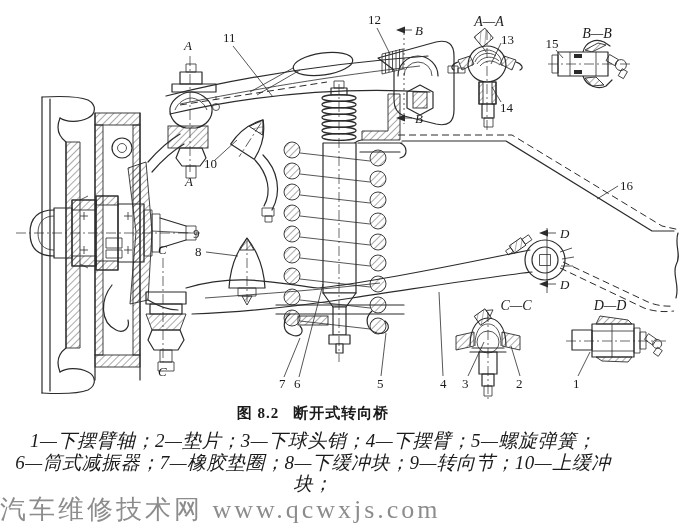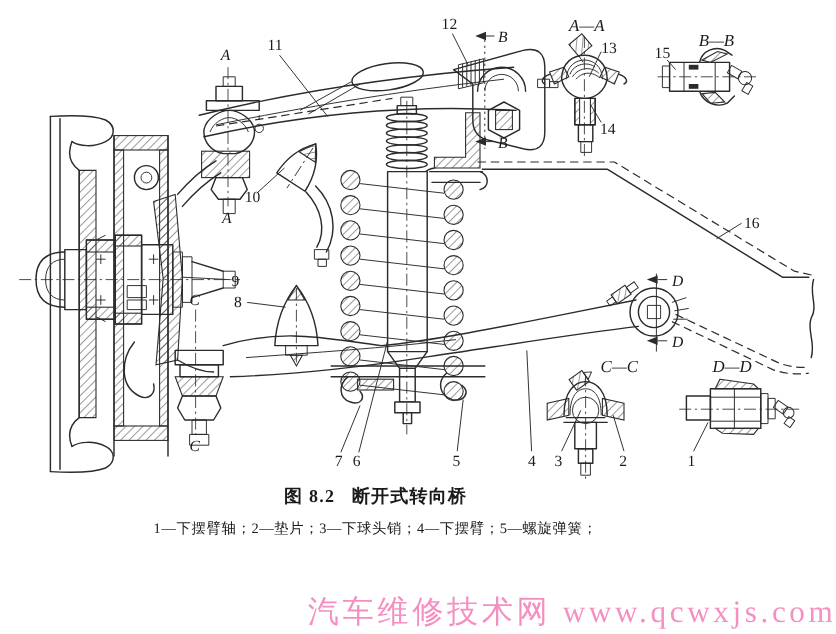--- a/index.html
+++ b/index.html
@@ -6,23 +6,23 @@
   .page{position:relative;width:697px;height:528px;background:#fff;overflow:hidden;
         font-family:"Liberation Serif","DejaVu Serif",serif;color:#1a1a1a;}
   .drawing{position:absolute;left:0;top:0;}
   svg text{font-family:"Liberation Serif","DejaVu Serif",serif;fill:#1a1a1a;}
   .num{font-size:13px;}
   .sec{font-size:13px;font-style:italic;}
   .vt{font-size:14px;font-style:italic;}
   .caption{position:absolute;left:0;top:404px;width:626px;text-align:center;}
   .cap-title{font-size:15px;font-weight:bold;letter-spacing:1px;}
   .cap-title .sp{display:inline-block;width:14px;}
-  .legend{margin-top:7px;font-size:12px;line-height:21.5px;letter-spacing:0.5px;}
-  .watermark{position:absolute;left:0;top:492px;width:697px;text-align:right;
-             font-size:26px;letter-spacing:3px;color:#ec4899;opacity:0.6;white-space:nowrap;}
+  .legend{margin-top:7px;font-size:19px;line-height:21.5px;letter-spacing:0.5px;font-style:italic;}
+  .watermark{position:absolute;left:0;top:492px;width:697px;text-align:left;
+             font-size:26px;letter-spacing:3px;color:#404040;opacity:0.6;white-space:nowrap;}
   
   .ln{fill:none;stroke:#2b2b2b;stroke-width:1.2;stroke-linejoin:round;stroke-linecap:round;}
   .tn{fill:none;stroke:#2b2b2b;stroke-width:0.8;stroke-linejoin:round;}
   .cl{fill:none;stroke:#2b2b2b;stroke-width:0.7;stroke-dasharray:10 3 2 3;}
   .hid{fill:none;stroke:#2b2b2b;stroke-width:1;stroke-dasharray:7 4;}
   .dot{fill:none;stroke:#2b2b2b;stroke-width:0.8;stroke-dasharray:2 3;}
   .ht{fill:url(#hatch);stroke:#2b2b2b;stroke-width:0.9;}
   .wf{fill:#fff;stroke:#2b2b2b;stroke-width:1.2;stroke-linejoin:round;}
   .bk{fill:#2b2b2b;stroke:none;}
 </style>
@@ -367,18 +367,19 @@
     <path class="tn" d="M520,376 L511,346"></path>
     <text class="num" x="573" y="388">1</text>
     <path class="tn" d="M578,376 L590,352"></path>
   </g>
 </svg>
 
 <div class="caption">
   <div class="cap-title"><span>图 8.2</span><span class="sp"></span><span>断开式转向桥</span></div>
   <div class="legend">
     <div>1—下摆臂轴；2—垫片；3—下球头销；4—下摆臂；5—螺旋弹簧；</div>
+    <div>6—筒式减振器；7—橡胶垫圈；8—下缓冲块；9—转向节；10—上缓冲块；</div>
   </div>
 </div>
 
 <div class="watermark">汽车维修技术网  www.qcwxjs.com</div>
 
 </div>
 
 </body></html>

